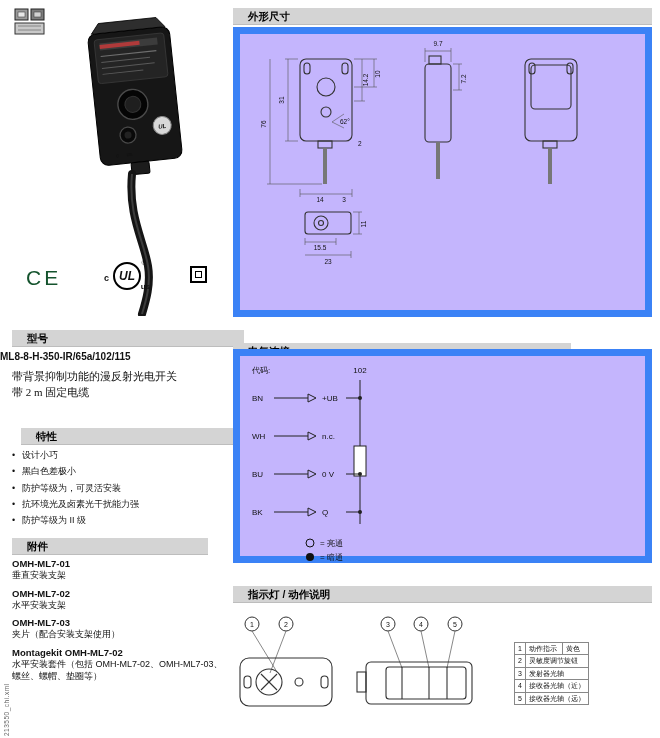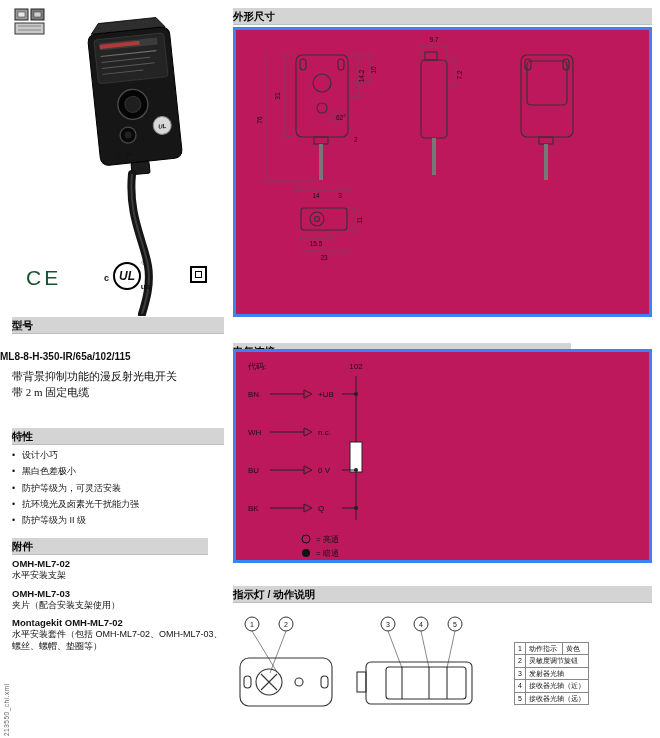--- a/index.html
+++ b/index.html
@@ -1,20 +1,20 @@
 <!DOCTYPE html>
 <html><head>
 <meta charset="utf-8">
 <style>
   * { margin:0; padding:0; box-sizing:border-box; }
   html,body { width:660px; height:738px; background:#fff; font-family:"Liberation Sans","DejaVu Sans",sans-serif; color:#111; }
   .page { position:relative; width:660px; height:738px; background:#fff; overflow:hidden; }
 
-  .hdr-bar { position:absolute; background:#d4d4d4; border-bottom:1px solid #bdbdbd; font-weight:bold; font-size:10.5px; padding:2px 0; height:17px; color:#000; }
-  .panel-box { position:absolute; border:3px solid #3b82f6; background:#be185d; }
+  .hdr-bar { position:absolute; background:#d4d4d4; border-bottom:1px solid #bdbdbd; font-weight:bold; font-size:10.5px; padding:2px 15px; height:17px; color:#000; }
+  .panel-box { position:absolute; border:7px solid #3b82f6; background:#c4b5fd; }
 
   .vert-code { position:absolute; left:3px; top:736px; transform:rotate(-90deg); transform-origin:0 0; font-size:6.5px; color:#666; letter-spacing:.5px; white-space:nowrap; }
 
   
   .model-value { position:absolute; left:0; top:351px; font-size:10px; font-weight:bold; }
   .model-desc  { position:absolute; left:12px; top:369px; width:210px; font-size:11px; line-height:1.45;font-family:Liberation Serif, serif; }
   .feature-list { position:absolute; left:12px; top:450px; width:212px; font-size:9px; }
   .feature-item { display:flex; margin-bottom:5px; line-height:1.25; }
   .feature-item .bullet { width:10px; flex:none; }
   .acc-list { position:absolute; left:12px; top:558px; width:212px; font-size:9px; }
@@ -180,28 +180,28 @@
           <line x1="113" y1="200" x2="122" y2="200"></line>
       </g>
       <g class="dimtxt">
         <text x="80" y="216" text-anchor="middle">15.5</text>
         <text x="88" y="230" text-anchor="middle">23</text>
         <text x="126" y="190" transform="rotate(-90 126 190)" text-anchor="middle">11</text>
       </g>
     </svg>
   </div>
 
-  <div class="hdr-bar" style="left:12px;top:317px;width:212px">型号</div>
+  <div class="hdr-bar" style="left:12px;top:330px;width:232px">型号</div>
   <div class="model-value">ML8-8-H-350-IR/65a/102/115</div>
   <div class="model-desc">
     <div>带背景抑制功能的漫反射光电开关</div>
     <div>带 2 m 固定电缆</div>
   </div>
 
-  <div class="hdr-bar" style="left:12px;top:428px;width:212px">特性</div>
+  <div class="hdr-bar" style="left:21px;top:428px;width:212px">特性</div>
   <div class="feature-list">
     <div class="feature-item">
         <span class="bullet">•</span>
         <span>设计小巧</span>
       </div>
     <div class="feature-item">
         <span class="bullet">•</span>
         <span>黑白色差极小</span>
       </div>
     <div class="feature-item">
@@ -213,20 +213,24 @@
         <span>抗环境光及卤素光干扰能力强</span>
       </div>
     <div class="feature-item">
         <span class="bullet">•</span>
         <span>防护等级为 II 级</span>
       </div>
   </div>
 
   <div class="hdr-bar" style="left:12px;top:538px;width:196px">附件</div>
   <div class="acc-list">
+    <div>
+      <div class="acc-name">OMH-ML7-01</div>
+      <div class="acc-desc">垂直安装支架</div>
+    </div>
     <div>
       <div class="acc-name">OMH-ML7-02</div>
       <div class="acc-desc">水平安装支架</div>
     </div>
     <div>
       <div class="acc-name">OMH-ML7-03</div>
       <div class="acc-desc">夹片（配合安装支架使用）</div>
     </div>
     <div>
       <div class="acc-name">Montagekit OMH-ML7-02</div>

